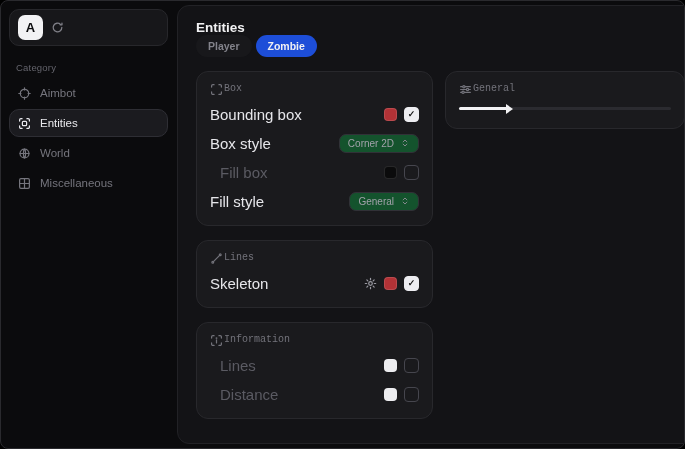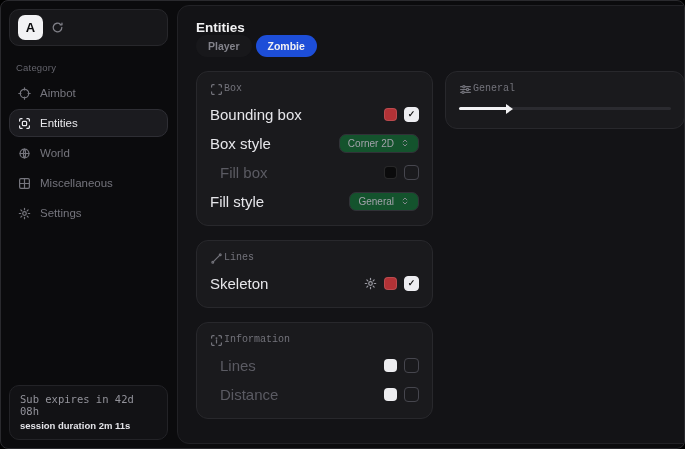--- a/index.html
+++ b/index.html
@@ -136,37 +136,24 @@
         </div>
         <div class="nav-item">
           <span class="icon">
             <svg width="13" height="13" viewBox="0 0 16 16" fill="none" stroke="currentColor" stroke-width="1.5" stroke-linecap="round" stroke-linejoin="round">
               <rect x="2" y="2" width="12" height="12" rx="1.6"></rect>
               <path d="M2 8h12M8 2v12"></path>
             </svg>
           </span>
           <span>Miscellaneous</span>
         </div>
-        <div class="nav-item">
-          <span class="icon">
-            <svg width="13" height="13" viewBox="0 0 16 16" fill="none" stroke="currentColor" stroke-width="1.5" stroke-linecap="round" stroke-linejoin="round">
-              <circle cx="8" cy="8" r="2.2"></circle>
-              <path d="M8 1.6v1.7M8 12.7v1.7M1.6 8h1.7M12.7 8h1.7M3.5 3.5l1.2 1.2M11.3 11.3l1.2 1.2M12.5 3.5l-1.2 1.2M4.7 11.3l-1.2 1.2"></path>
-            </svg>
-          </span>
-          <span>Settings</span>
-        </div>
       </div>
 
     <div class="sidebar-spacer"></div>
 
-    <div class="footer-card">
-      <div class="footer-line1">Sub expires in 42d 08h</div>
-      <div class="footer-line2">session duration 2m 11s</div>
-    </div>
   </div>
 
   <div class="main">
     <div class="page-title">Entities</div>
 
     <div class="tabs">
         <div class="tab">Player</div>
         <div class="tab active">Zombie</div>
       </div>
 

